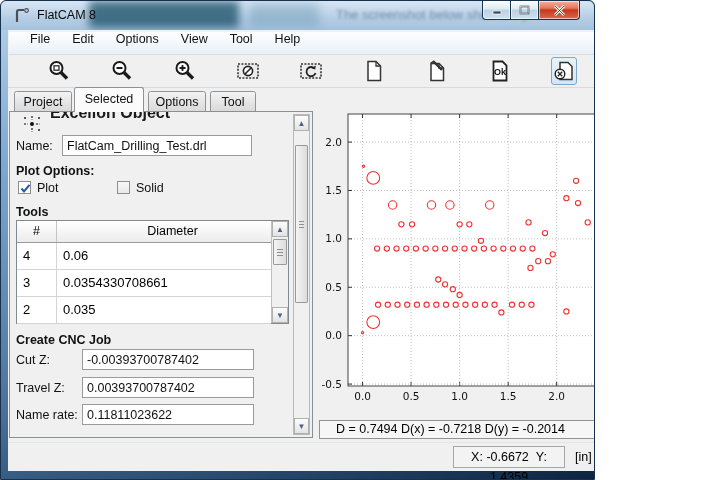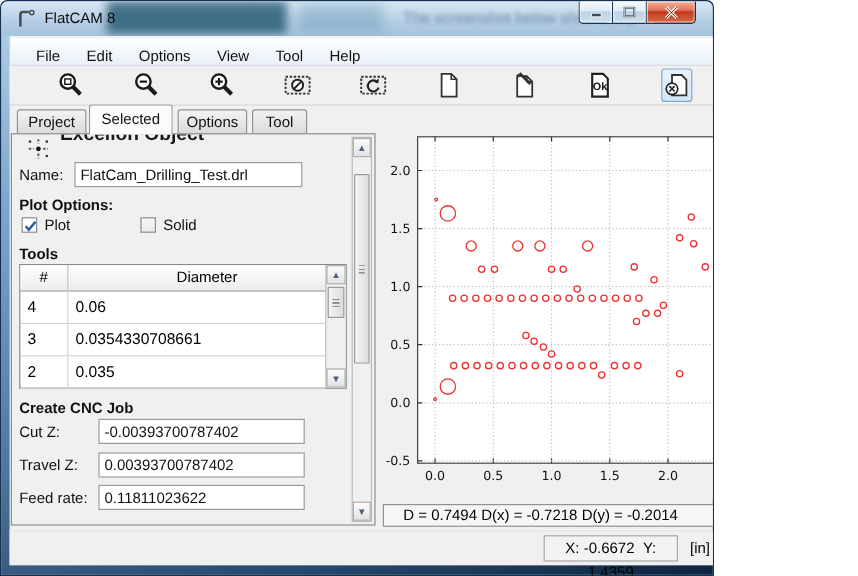--- a/index.html
+++ b/index.html
@@ -17,21 +17,21 @@
   .title-text { position:absolute; left:36px; top:0; line-height:29px; font-size:12.5px; color:#0b0b0b; }
   .win-buttons { position:absolute; top:0; right:14px; display:flex; }
   .wbtn { height:19px; border:1px solid #183450; border-top:none; display:flex; align-items:center; justify-content:center;
           background:linear-gradient(#fafdff 0%,#dcebf6 45%,#bcd2e4 50%,#cfe0ee 100%); box-shadow:inset 0 0 0 1px rgba(255,255,255,.6); }
   .wbtn.min { width:29px; border-radius:0 0 0 4px; }
   .wbtn.max { width:27px; border-left:none; border-right:none; }
   .wbtn.close { width:42px; border-radius:0 0 4px 0;
           background:linear-gradient(#f6b29a 0%,#e4765b 40%,#c23a1d 50%,#d96a4a 100%); }
   
   .content { position:absolute; left:7px; top:29px; width:699px; height:441px; background:#f0f0f0; }
-  .menubar { position:absolute; left:1px; top:2px; right:1px; height:23px; display:flex; align-items:flex-end; padding-left:10px;
+  .menubar { position:absolute; left:1px; top:2px; right:1px; height:23px; display:flex; align-items:flex-start; padding-left:10px;
              background:linear-gradient(#fdfeff,#e9f0f8); border-bottom:1px solid #d6dde6; }
   .menu-item { padding:0 11px; font-size:12.5px; color:#111; }
   .toolbar { position:absolute; left:0; top:25px; right:1px; height:33px; display:flex; align-items:center;
              background:#f0f0f0; border-bottom:1px solid #dadada;gap:32px; }
   .thandle { width:5px; height:24px; margin:0 4px 0 3px;
              background-image:radial-gradient(circle,#a9a9a9 1px,transparent 1.2px); background-size:4px 4px; }
   .tbtn { width:28px; height:28px; margin-right:7px; display:flex; align-items:center; justify-content:center; border-radius:3px; }
   .tbtn.small { width:26px; margin-right:6px; }
   .tbtn.pressed { background:linear-gradient(#e8f2fb,#d3e6f7); border:1px solid #82a6c9; }
   .tbtn svg { display:block; }
@@ -312,21 +312,21 @@
       </div>
 
       <span class="lbl b" style="left:6px; top:221px;">Create CNC Job</span>
 
       <span class="lbl" style="left:6px; top:241px;">Cut Z:</span>
       <input class="field" style="left: 72px; top: 237px; width: 172px;" value="-0.00393700787402">
 
       <span class="lbl" style="left:6px; top:269px;">Travel Z:</span>
       <input class="field" style="left: 72px; top: 265px; width: 172px;" value="0.00393700787402">
 
-      <span class="lbl" style="left:6px; top:296px;">Feed rate:</span>
+      <span class="lbl" style="left:6px; top:296px;">Name rate:</span>
       <input class="field" style="left: 72px; top: 292px; width: 172px;" value="0.11811023622">
 
 
       <div class="vscroll" style="right:2px; top:2px; bottom:2px; width:17px;">
         <div class="sb-arrow" style="top:0;">▲</div>
         <div class="sb-thumb" style="top:30px; height:158px;">
             <div class="sb-grip"></div>
           </div>
         <div class="sb-arrow" style="bottom:0;">▼</div>
       </div>

